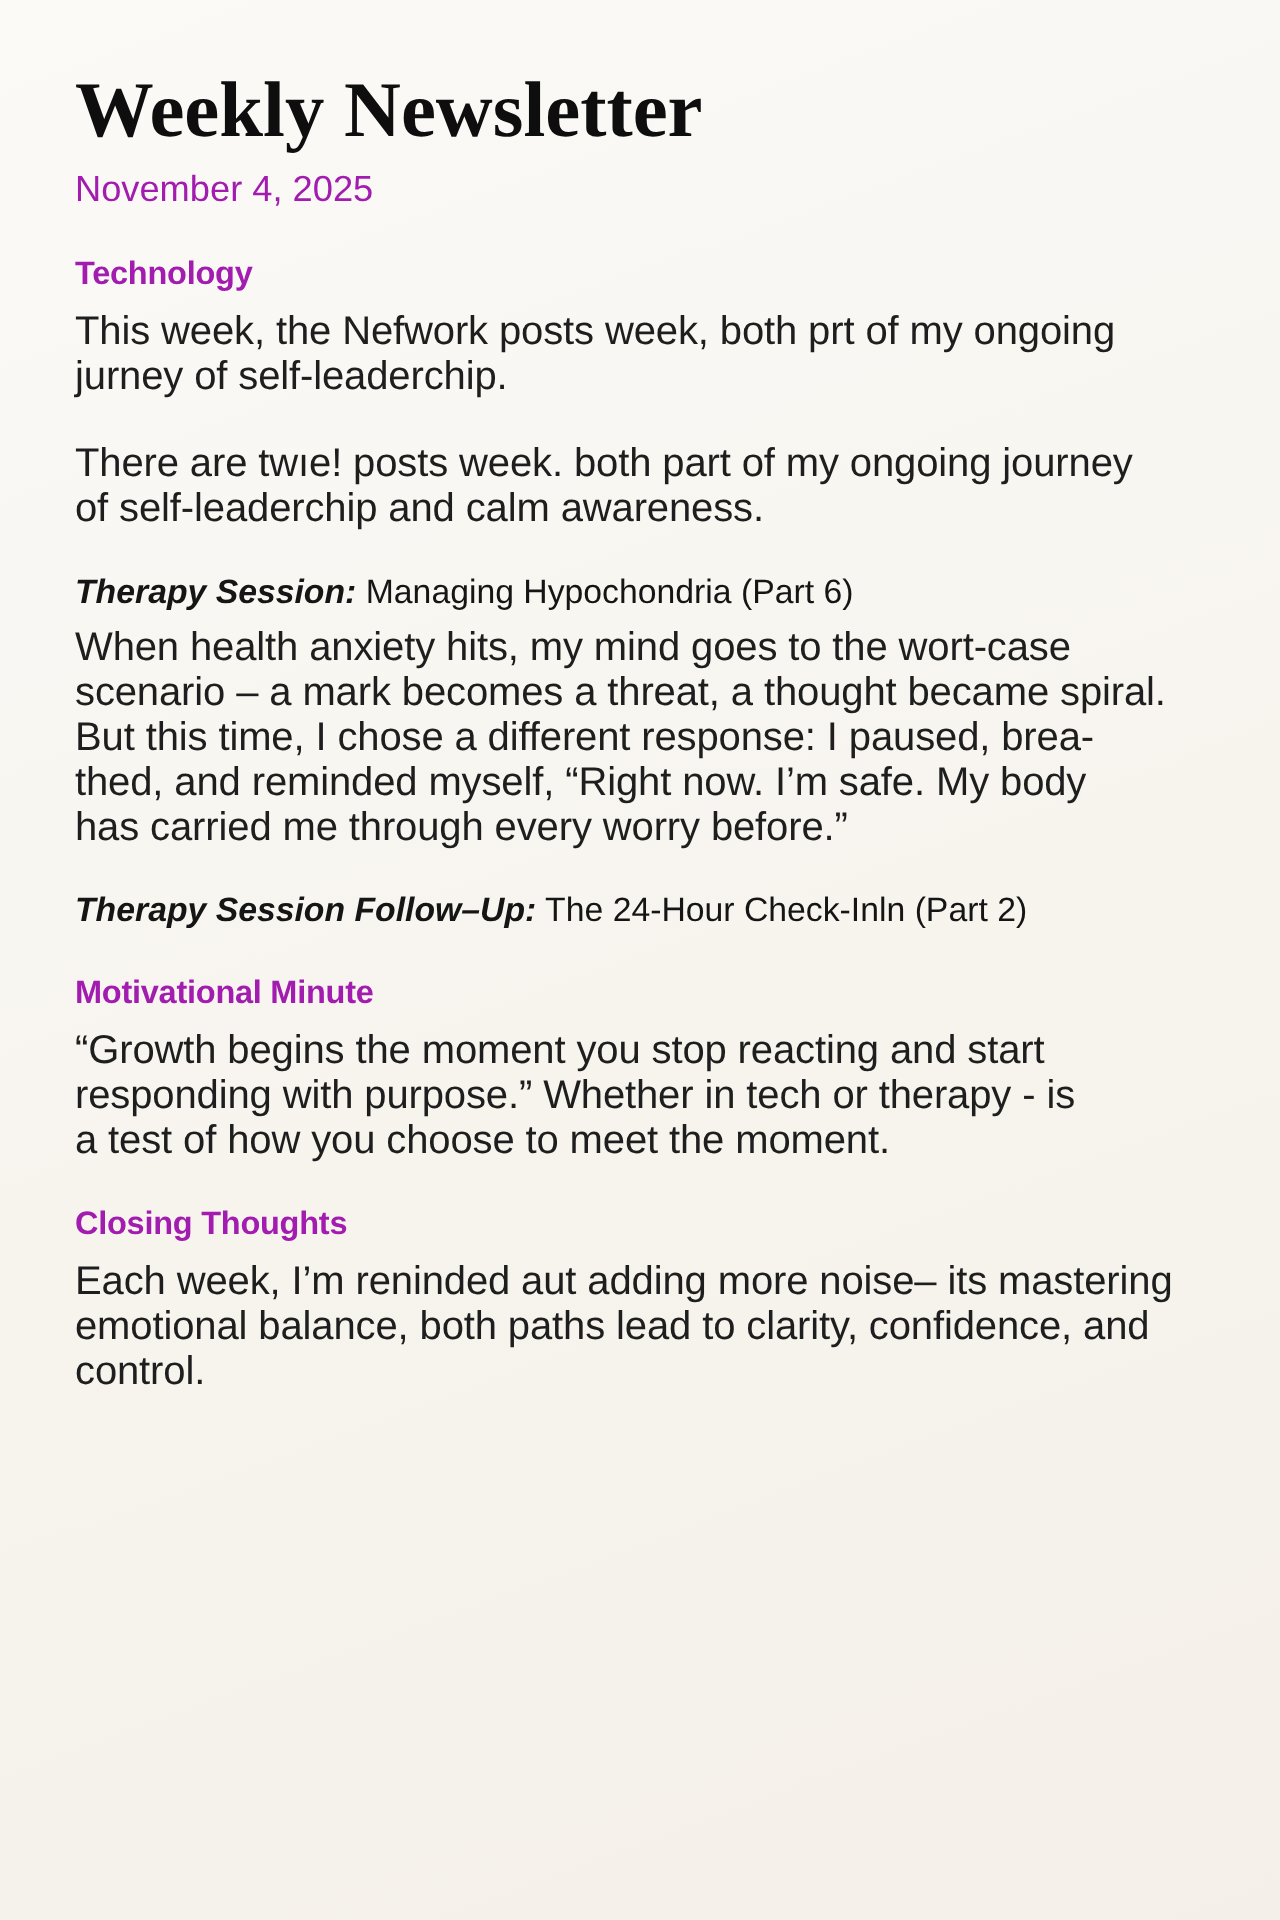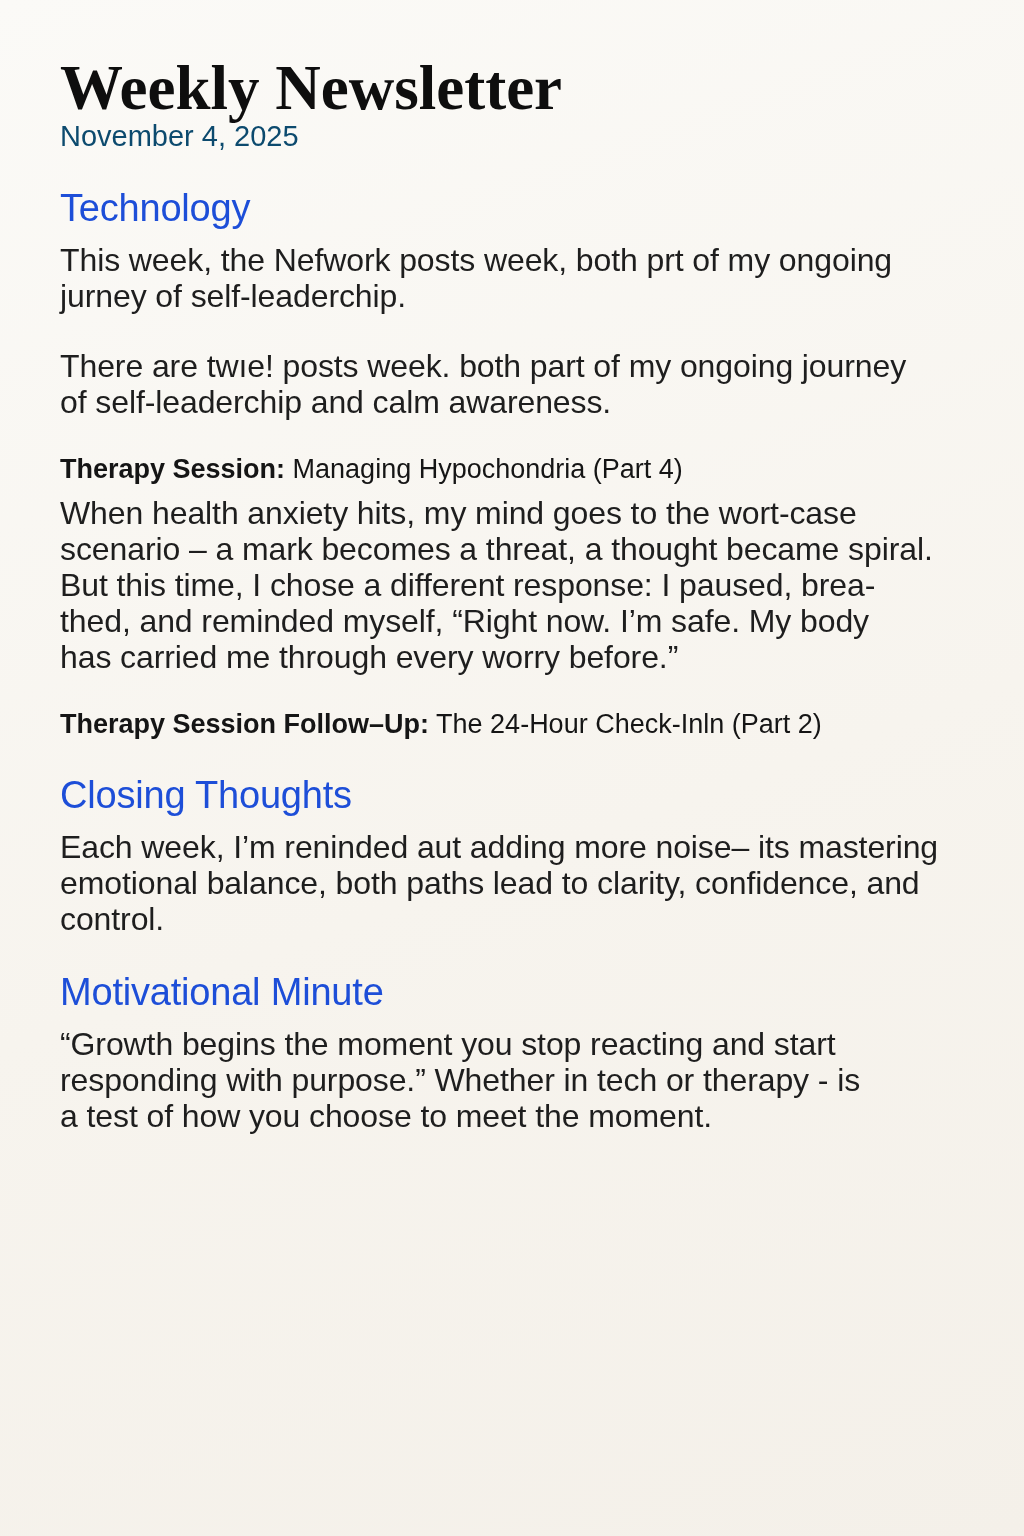--- a/index.html
+++ b/index.html
@@ -16,38 +16,38 @@
   }
   .page-title {
     margin: 0;
     font-family: "Liberation Serif", serif;
     font-weight: 700;
     font-size: 63px;
     line-height: 1.02;
     color: #0e0e0e;
   }
   .issue-date {
-    margin-top: 0;
+    margin-top: 16px;
     font-size: 29px;
-    color: #0c4a6e;
+    color: #a21caf;
   }
   .section-heading {
     margin: 34px 0 12px;
-    font-size: 38px;
-    font-weight: 400;
+    font-size: 26px;
+    font-weight: 700;
     letter-spacing: -0.2px;
-    color: #1d4ed8;
+    color: #a21caf;
   }
   .sub-heading {
     margin: 30px 0 10px;
     font-size: 27px;
     font-weight: 400;
     color: #151515;
   }
-  .sub-heading .lead { font-weight: 700; }
+  .sub-heading .lead { font-weight: 700; font-style: italic; }
   .para {
     margin: 0 0 34px;
     font-size: 32px;
     line-height: 36px;
     letter-spacing: -0.1px;
     white-space: pre-line;
     color: #1e1e1e;
   }
 </style>
 </head>
@@ -61,37 +61,37 @@
   <section>
     <h2 class="section-heading">Technology</h2>
     <p class="para">This week, the Nefwork posts week, both prt of my ongoing
 jurney of self-leaderchip.</p>
   </section>
 
   <section>
     <p class="para">There are twıe! posts week. both part of my ongoing journey
 of self-leaderchip and calm awareness.</p>
 
-    <h3 class="sub-heading"><span class="lead">Therapy Session:</span><span> Managing Hypochondria (Part 4)</span></h3>
+    <h3 class="sub-heading"><span class="lead">Therapy Session:</span><span> Managing Hypochondria (Part 6)</span></h3>
     <p class="para">When health anxiety hits, my mind goes to the wort-case
 scenario – a mark becomes a threat, a thought became spiral.
 But this time, I chose a different response: I paused, brea-
 thed, and reminded myself, “Right now. I’m safe. My body
 has carried me through every worry before.”</p>
 
     <h3 class="sub-heading"><span class="lead">Therapy Session Follow–Up:</span><span> The 24-Hour Check-Inln (Part 2)</span></h3>
   </section>
 
   <section>
+    <h2 class="section-heading">Motivational Minute</h2>
+    <p class="para">“Growth begins the moment you stop reacting and start
+responding with purpose.” Whether in tech or therapy - is
+a test of how you choose to meet the moment.</p>
+  </section>
+
+  <section>
     <h2 class="section-heading">Closing Thoughts</h2>
     <p class="para">Each week, I’m reninded aut adding more noise– its mastering
 emotional balance, both paths lead to clarity, confidence, and
 control.</p>
   </section>
 
-  <section>
-    <h2 class="section-heading">Motivational Minute</h2>
-    <p class="para">“Growth begins the moment you stop reacting and start
-responding with purpose.” Whether in tech or therapy - is
-a test of how you choose to meet the moment.</p>
-  </section>
-
 </div>
 
 </body></html>

